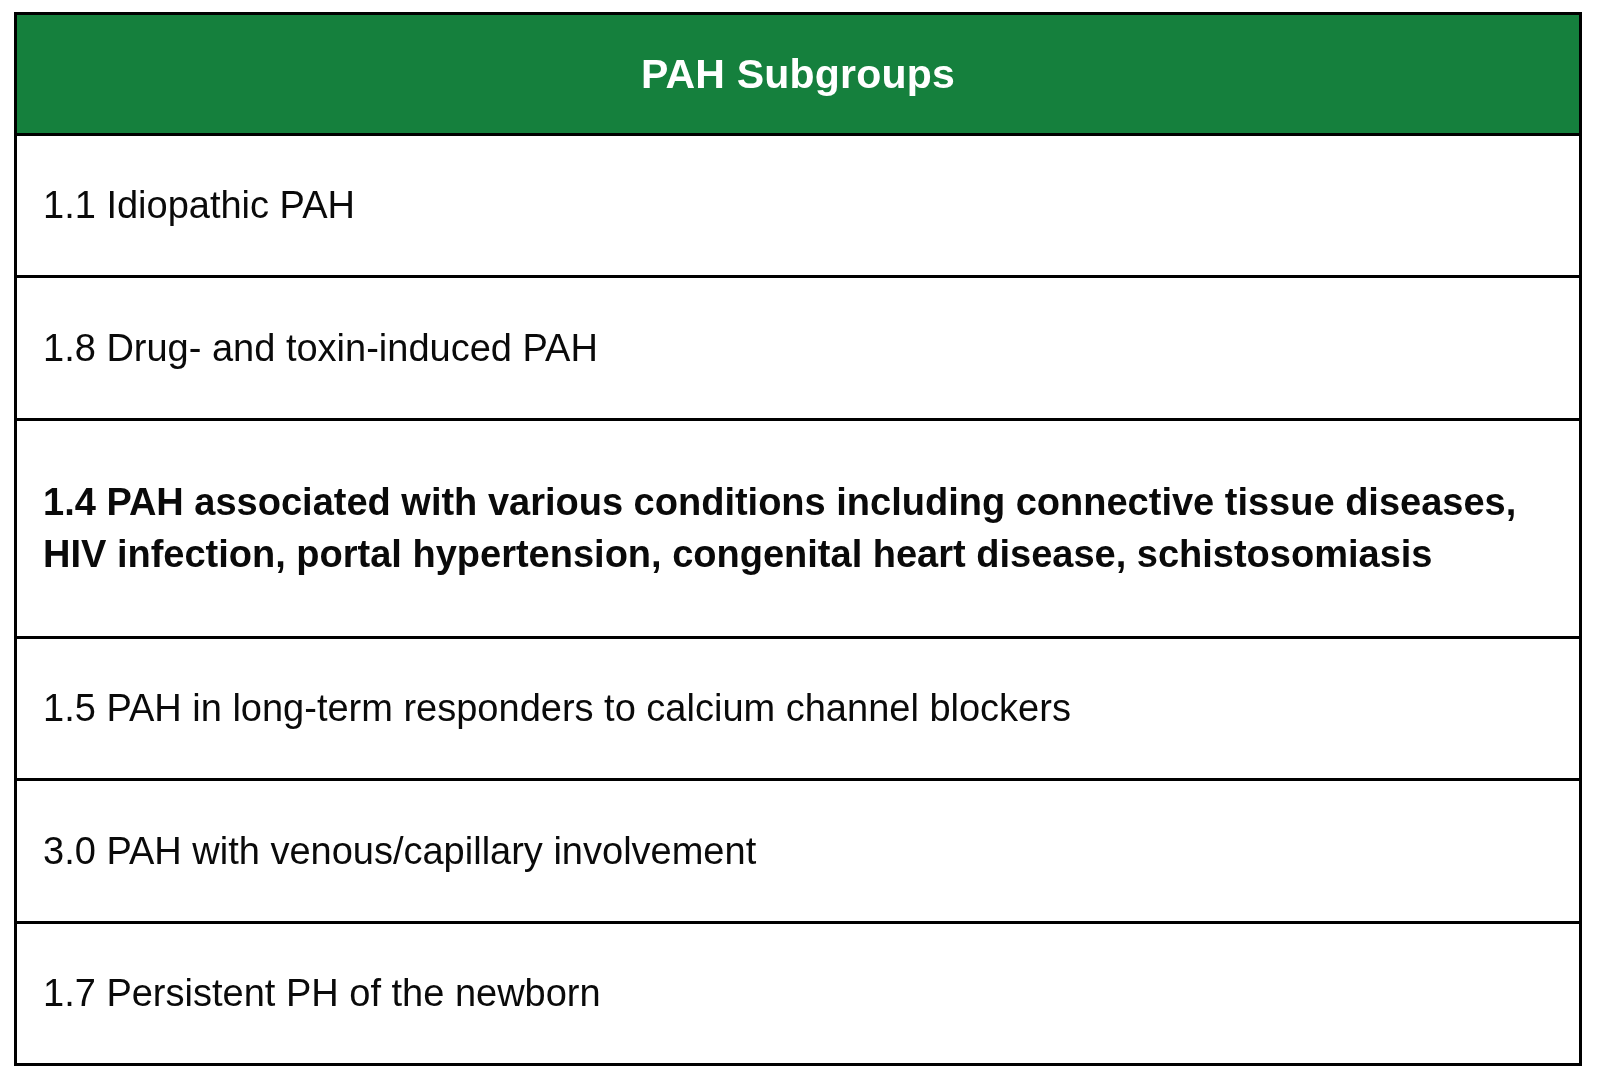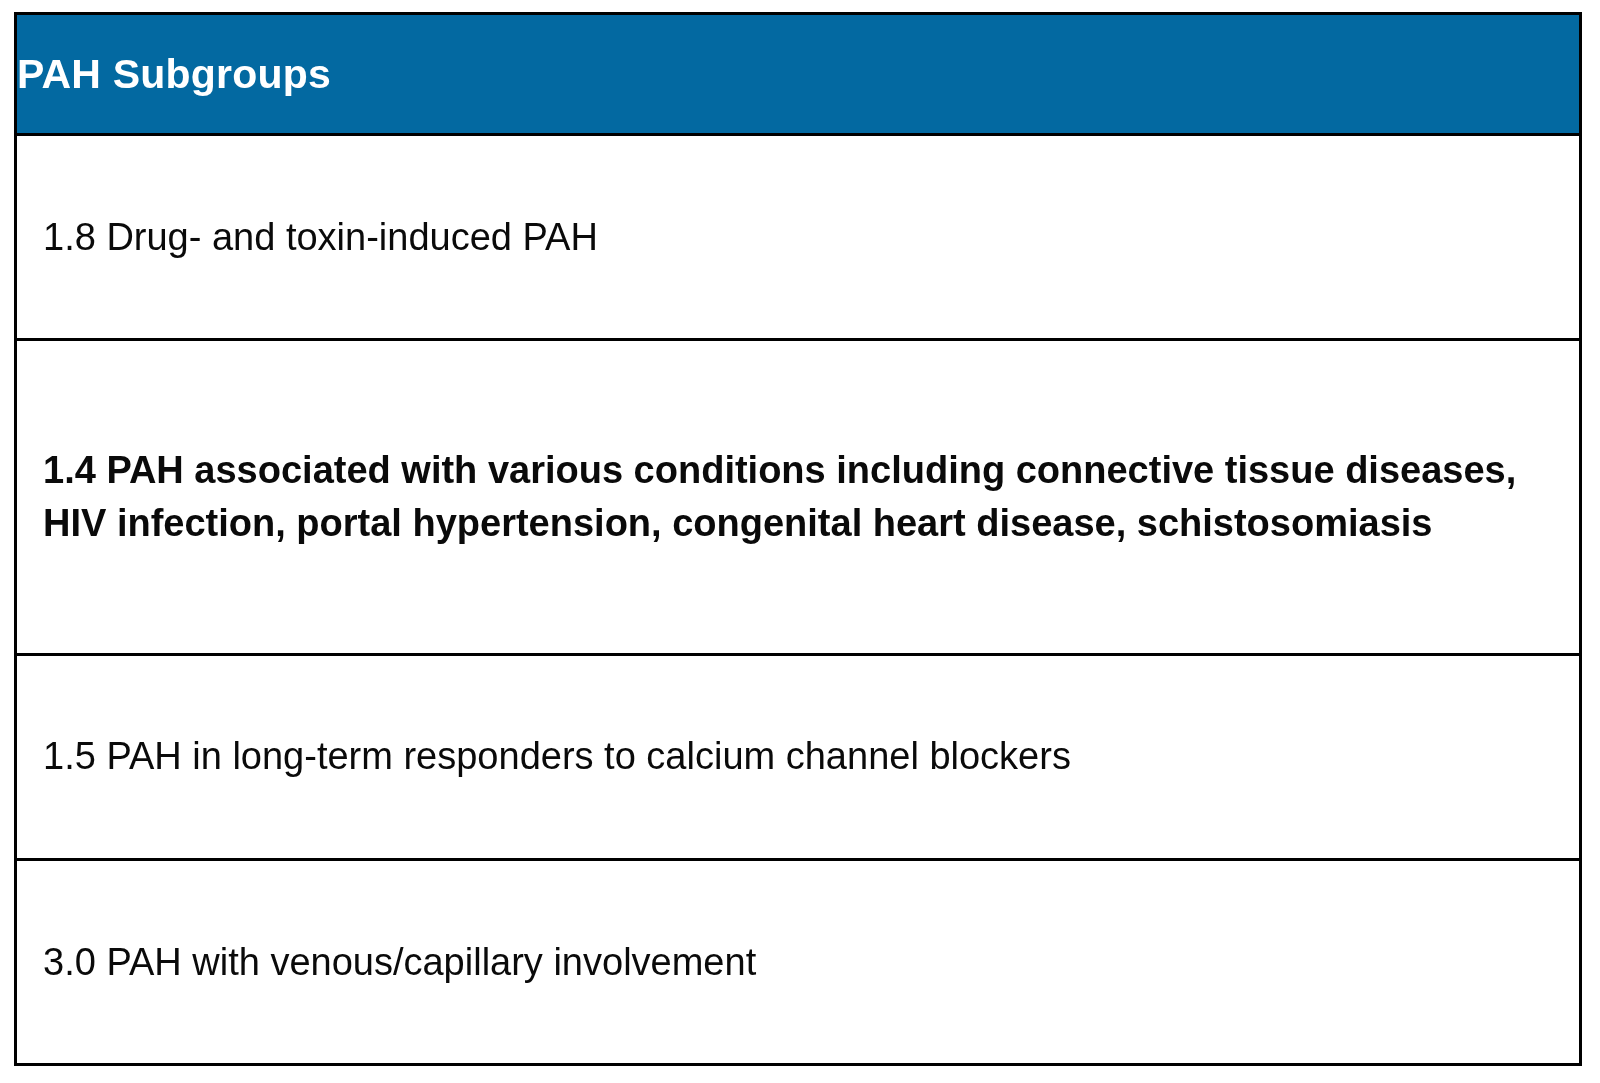--- a/index.html
+++ b/index.html
@@ -31,25 +31,25 @@
     table-layout: fixed;
   }
 
   table.pah-table th,
   table.pah-table td {
     border: 3px solid #000000;
     box-sizing: border-box;
   }
 
   th.header-cell {
-    background: #0369a1;
+    background: #15803d;
     color: #ffffff;
     font-size: 41px;
     font-weight: bold;
-    text-align: left;
+    text-align: center;
     letter-spacing: 0.2px;
     height: 121px;
     padding: 0;
     vertical-align: middle;
   }
 
   td.subgroup-cell {
     background: #ffffff;
     color: #0a0a0a;
     font-size: 38px;
@@ -72,26 +72,32 @@
 
 <div id="table-wrap">
   <table class="pah-table">
     <thead>
       <tr>
         <th class="header-cell">PAH Subgroups</th>
       </tr>
     </thead>
     <tbody>
       <tr>
+        <td class="subgroup-cell">1.1 Idiopathic PAH</td>
+      </tr>
+      <tr>
         <td class="subgroup-cell">1.8 Drug- and toxin-induced PAH</td>
       </tr>
       <tr>
         <td class="subgroup-cell tall">1.4 PAH associated with various conditions including connective tissue diseases, HIV infection, portal hypertension, congenital heart disease, schistosomiasis</td>
       </tr>
       <tr>
         <td class="subgroup-cell">1.5 PAH in long-term responders to calcium channel blockers</td>
       </tr>
       <tr>
         <td class="subgroup-cell">3.0 PAH with venous/capillary involvement</td>
       </tr>
+      <tr>
+        <td class="subgroup-cell">1.7 Persistent PH of the newborn</td>
+      </tr>
     </tbody>
   </table>
 </div>
 
 </body></html>

